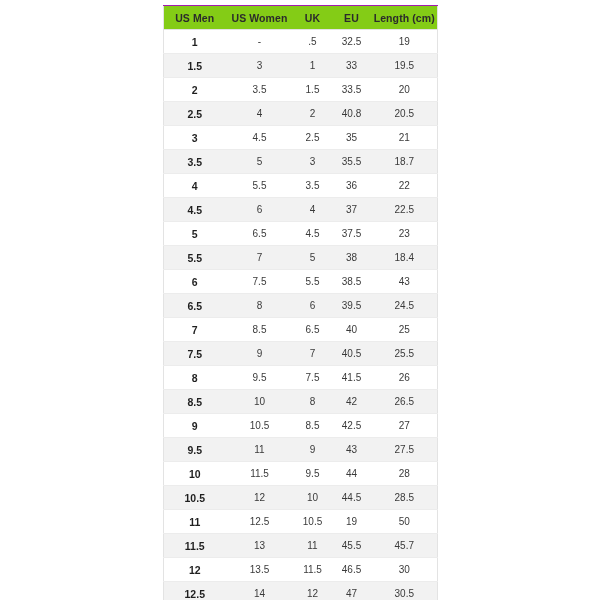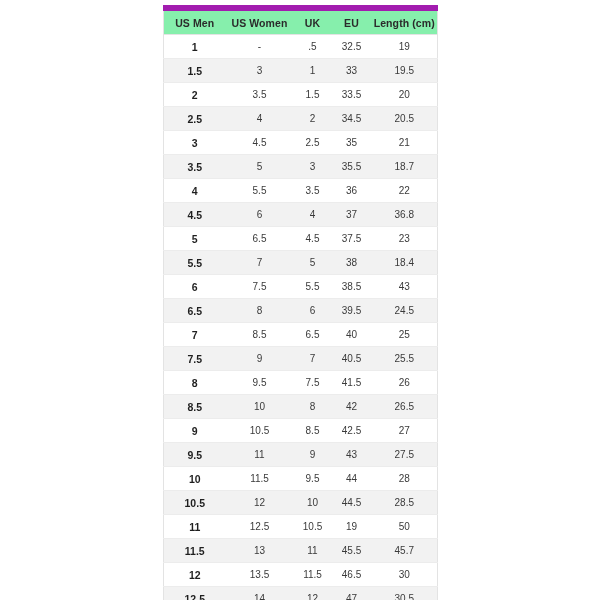--- a/index.html
+++ b/index.html
@@ -30,28 +30,28 @@
     border-right: 1px solid #e3e3e3;
   }
 
   table.size-chart col.c-usmen   { width: 62px; }
   table.size-chart col.c-uswomen { width: 68px; }
   table.size-chart col.c-uk      { width: 38px; }
   table.size-chart col.c-eu      { width: 40px; }
   table.size-chart col.c-length  { width: 66px; }
 
   table.size-chart thead th {
-    background: #86efac;
+    background: #84cc16;
     color: #2b2b2b;
     font-size: 10.5px;
     font-weight: bold;
     text-align: center;
     height: 23px;
     padding: 0 1px;
-    border-top: 6px solid #a21caf;
+    border-top: 1px solid #a21caf;
     border-bottom: 1px solid #e3e3e3;
     white-space: nowrap;
     letter-spacing: 0.1px;
   }
 
   table.size-chart tbody td {
     height: 23px;
     padding: 0 1px;
     text-align: center;
     font-size: 10px;
@@ -109,21 +109,21 @@
           <td class="col-usmen">2</td>
           <td class="col-uswomen">3.5</td>
           <td class="col-uk">1.5</td>
           <td class="col-eu">33.5</td>
           <td class="col-length">20</td>
         </tr>
         <tr class="row-even">
           <td class="col-usmen">2.5</td>
           <td class="col-uswomen">4</td>
           <td class="col-uk">2</td>
-          <td class="col-eu">34.5</td>
+          <td class="col-eu">40.8</td>
           <td class="col-length">20.5</td>
         </tr>
         <tr class="row-odd">
           <td class="col-usmen">3</td>
           <td class="col-uswomen">4.5</td>
           <td class="col-uk">2.5</td>
           <td class="col-eu">35</td>
           <td class="col-length">21</td>
         </tr>
         <tr class="row-even">
@@ -138,21 +138,21 @@
           <td class="col-uswomen">5.5</td>
           <td class="col-uk">3.5</td>
           <td class="col-eu">36</td>
           <td class="col-length">22</td>
         </tr>
         <tr class="row-even">
           <td class="col-usmen">4.5</td>
           <td class="col-uswomen">6</td>
           <td class="col-uk">4</td>
           <td class="col-eu">37</td>
-          <td class="col-length">36.8</td>
+          <td class="col-length">22.5</td>
         </tr>
         <tr class="row-odd">
           <td class="col-usmen">5</td>
           <td class="col-uswomen">6.5</td>
           <td class="col-uk">4.5</td>
           <td class="col-eu">37.5</td>
           <td class="col-length">23</td>
         </tr>
         <tr class="row-even">
           <td class="col-usmen">5.5</td>

